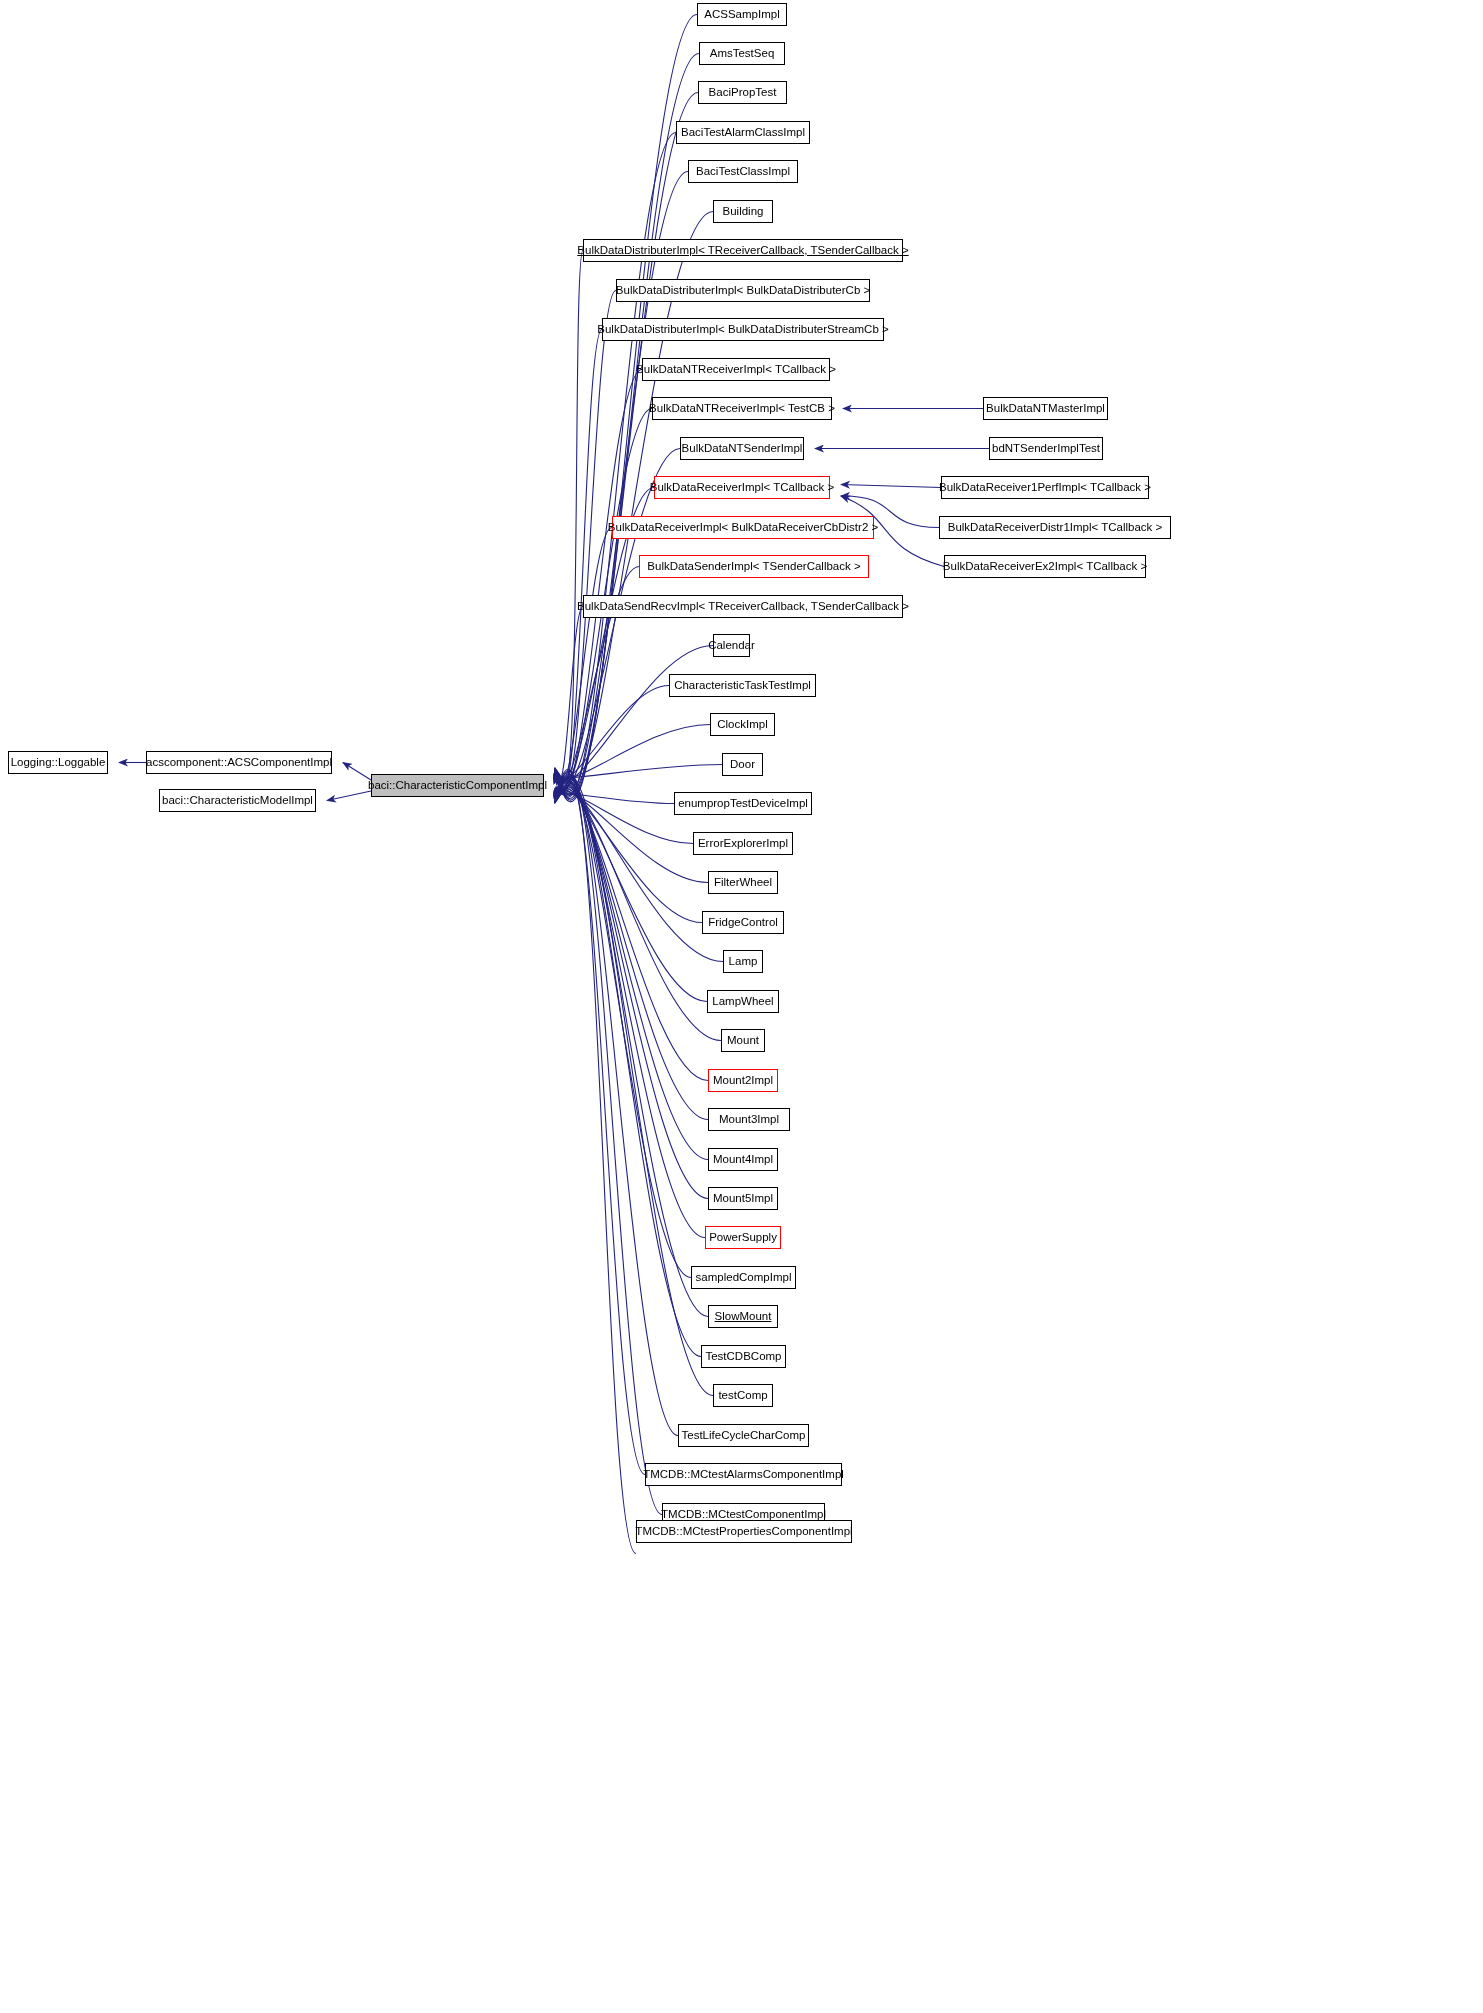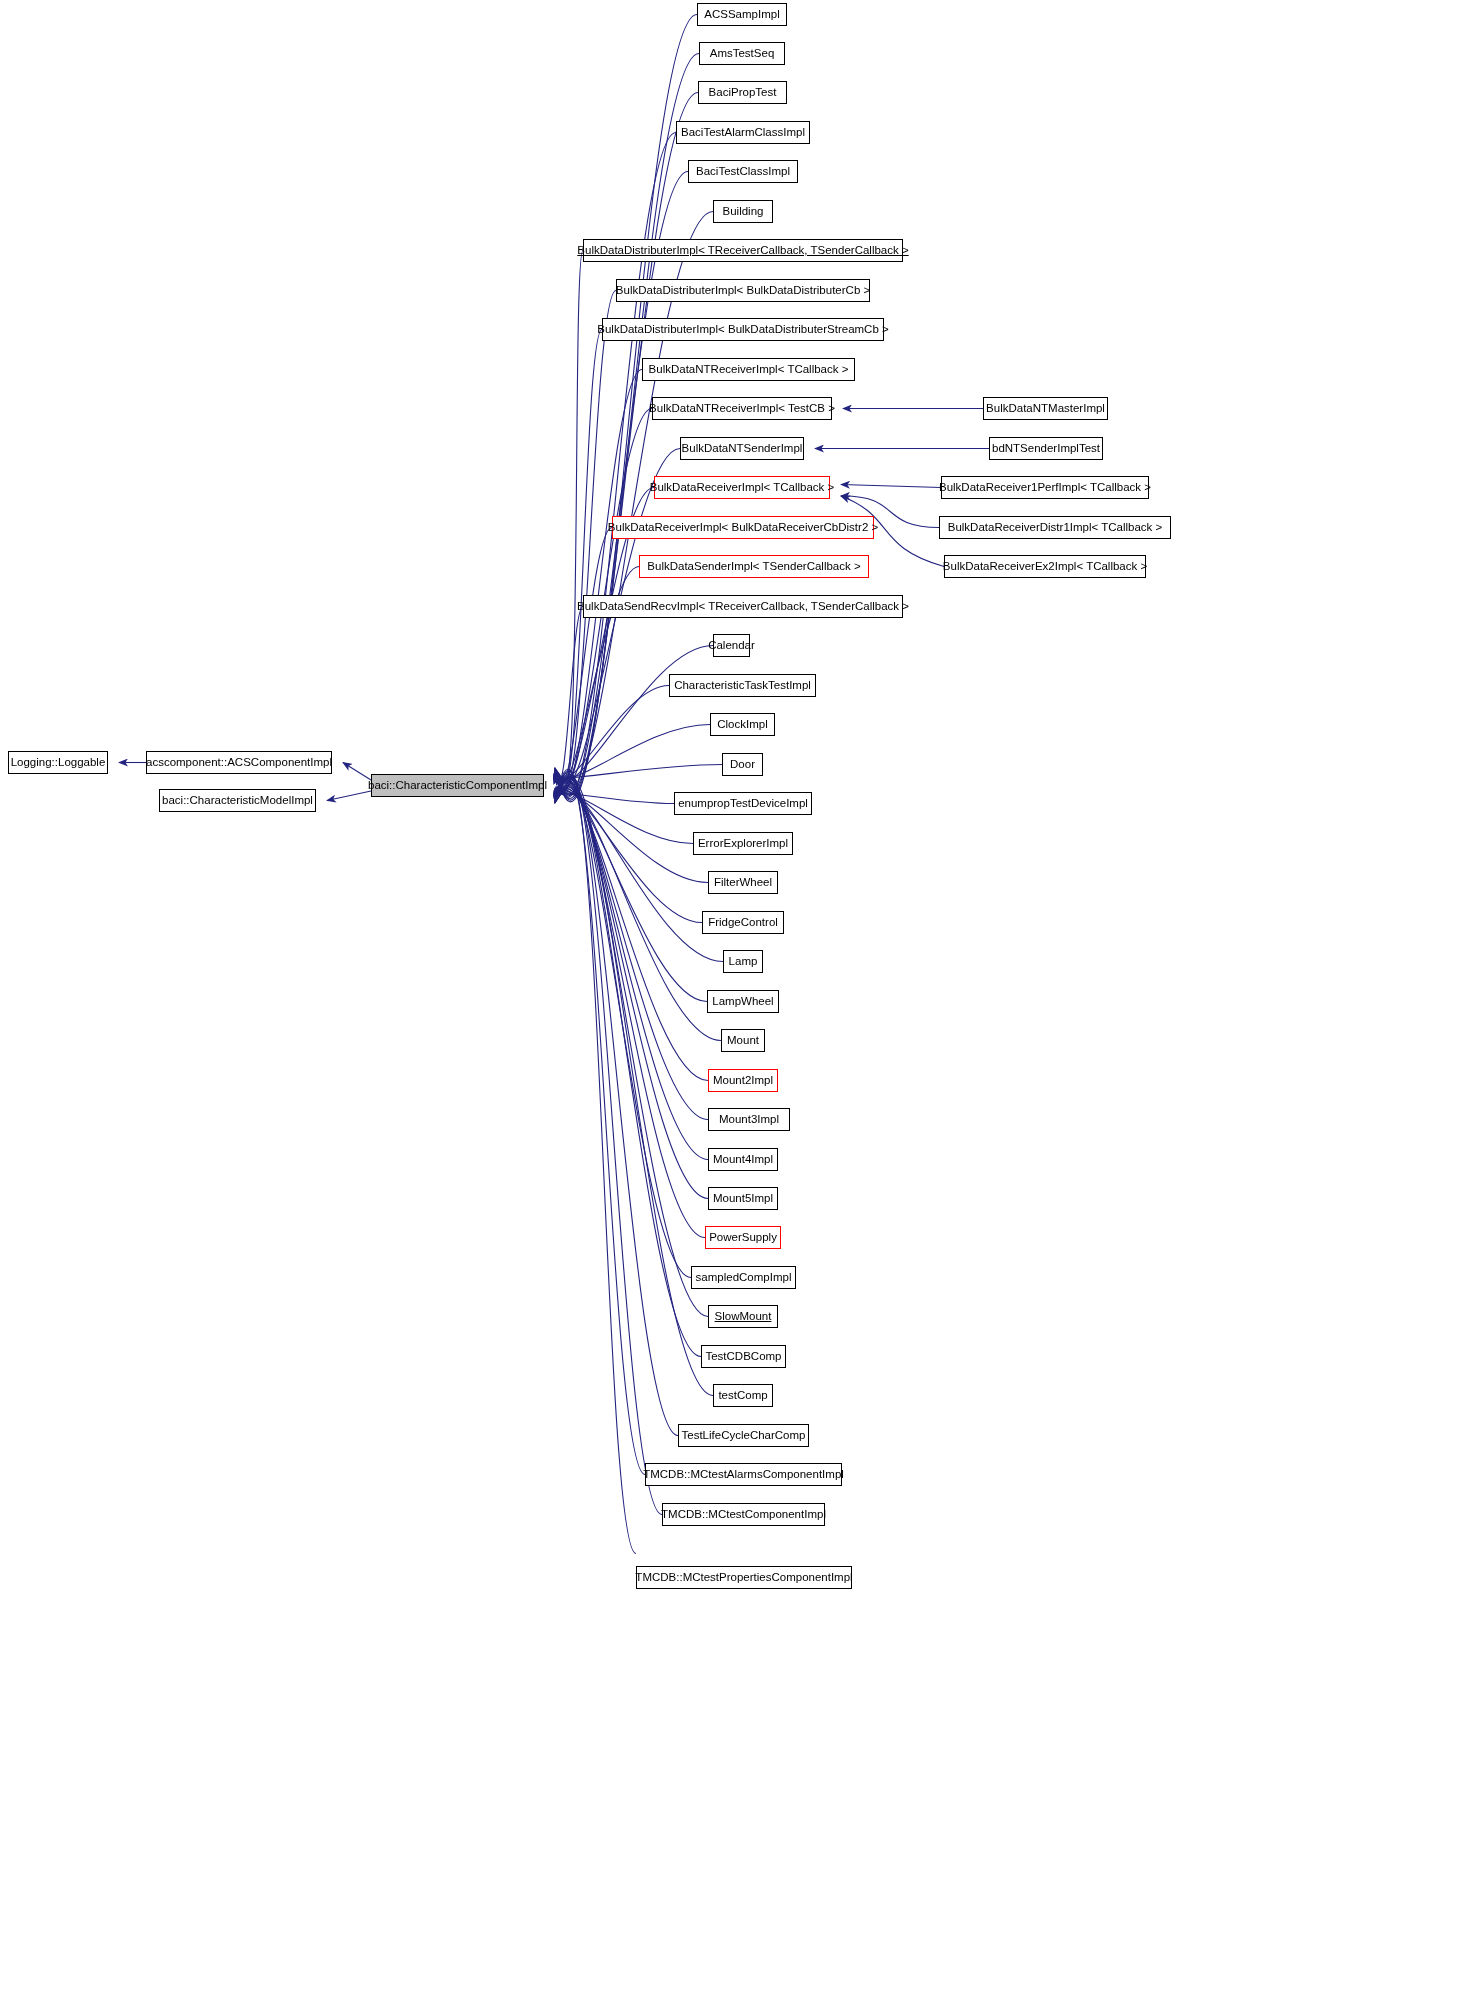--- a/index.html
+++ b/index.html
@@ -121,21 +121,21 @@
       </div>
       <div class="node" style="left: 583px; top: 239px; width: 320px; text-decoration: underline;">
         <span>BulkDataDistributerImpl&lt; TReceiverCallback, TSenderCallback &gt;</span>
       </div>
       <div class="node" style="left: 616px; top: 279px; width: 254px;">
         <span>BulkDataDistributerImpl&lt; BulkDataDistributerCb &gt;</span>
       </div>
       <div class="node" style="left: 602px; top: 318px; width: 282px;">
         <span>BulkDataDistributerImpl&lt; BulkDataDistributerStreamCb &gt;</span>
       </div>
-      <div class="node" style="left: 642px; top: 358px; width: 213px;">
+      <div class="node" style="left: 642px; top: 358px; width: 188px;">
         <span>BulkDataNTReceiverImpl&lt; TCallback &gt;</span>
       </div>
       <div class="node" style="left: 652px; top: 397px; width: 180px;">
         <span>BulkDataNTReceiverImpl&lt; TestCB &gt;</span>
       </div>
       <div class="node" style="left: 680px; top: 437px; width: 124px;">
         <span>BulkDataNTSenderImpl</span>
       </div>
       <div class="node red" style="left: 654px; top: 476px; width: 176px;">
         <span>BulkDataReceiverImpl&lt; TCallback &gt;</span>
@@ -211,21 +211,21 @@
       </div>
       <div class="node" style="left: 678px; top: 1424px; width: 131px;">
         <span>TestLifeCycleCharComp</span>
       </div>
       <div class="node" style="left: 645px; top: 1463px; width: 197px;">
         <span>TMCDB::MCtestAlarmsComponentImpl</span>
       </div>
       <div class="node" style="left: 662px; top: 1503px; width: 163px;">
         <span>TMCDB::MCtestComponentImpl</span>
       </div>
-      <div class="node" style="left: 636px; top: 1566px; width: 216px;">
+      <div class="node" style="left: 636px; top: 1520px; width: 216px;">
         <span>TMCDB::MCtestPropertiesComponentImpl</span>
       </div>
       <div class="node" style="left: 983px; top: 397px; width: 125px;">
         <span>BulkDataNTMasterImpl</span>
       </div>
       <div class="node" style="left: 989px; top: 437px; width: 114px;">
         <span>bdNTSenderImplTest</span>
       </div>
       <div class="node" style="left: 941px; top: 476px; width: 208px;">
         <span>BulkDataReceiver1PerfImpl&lt; TCallback &gt;</span>

